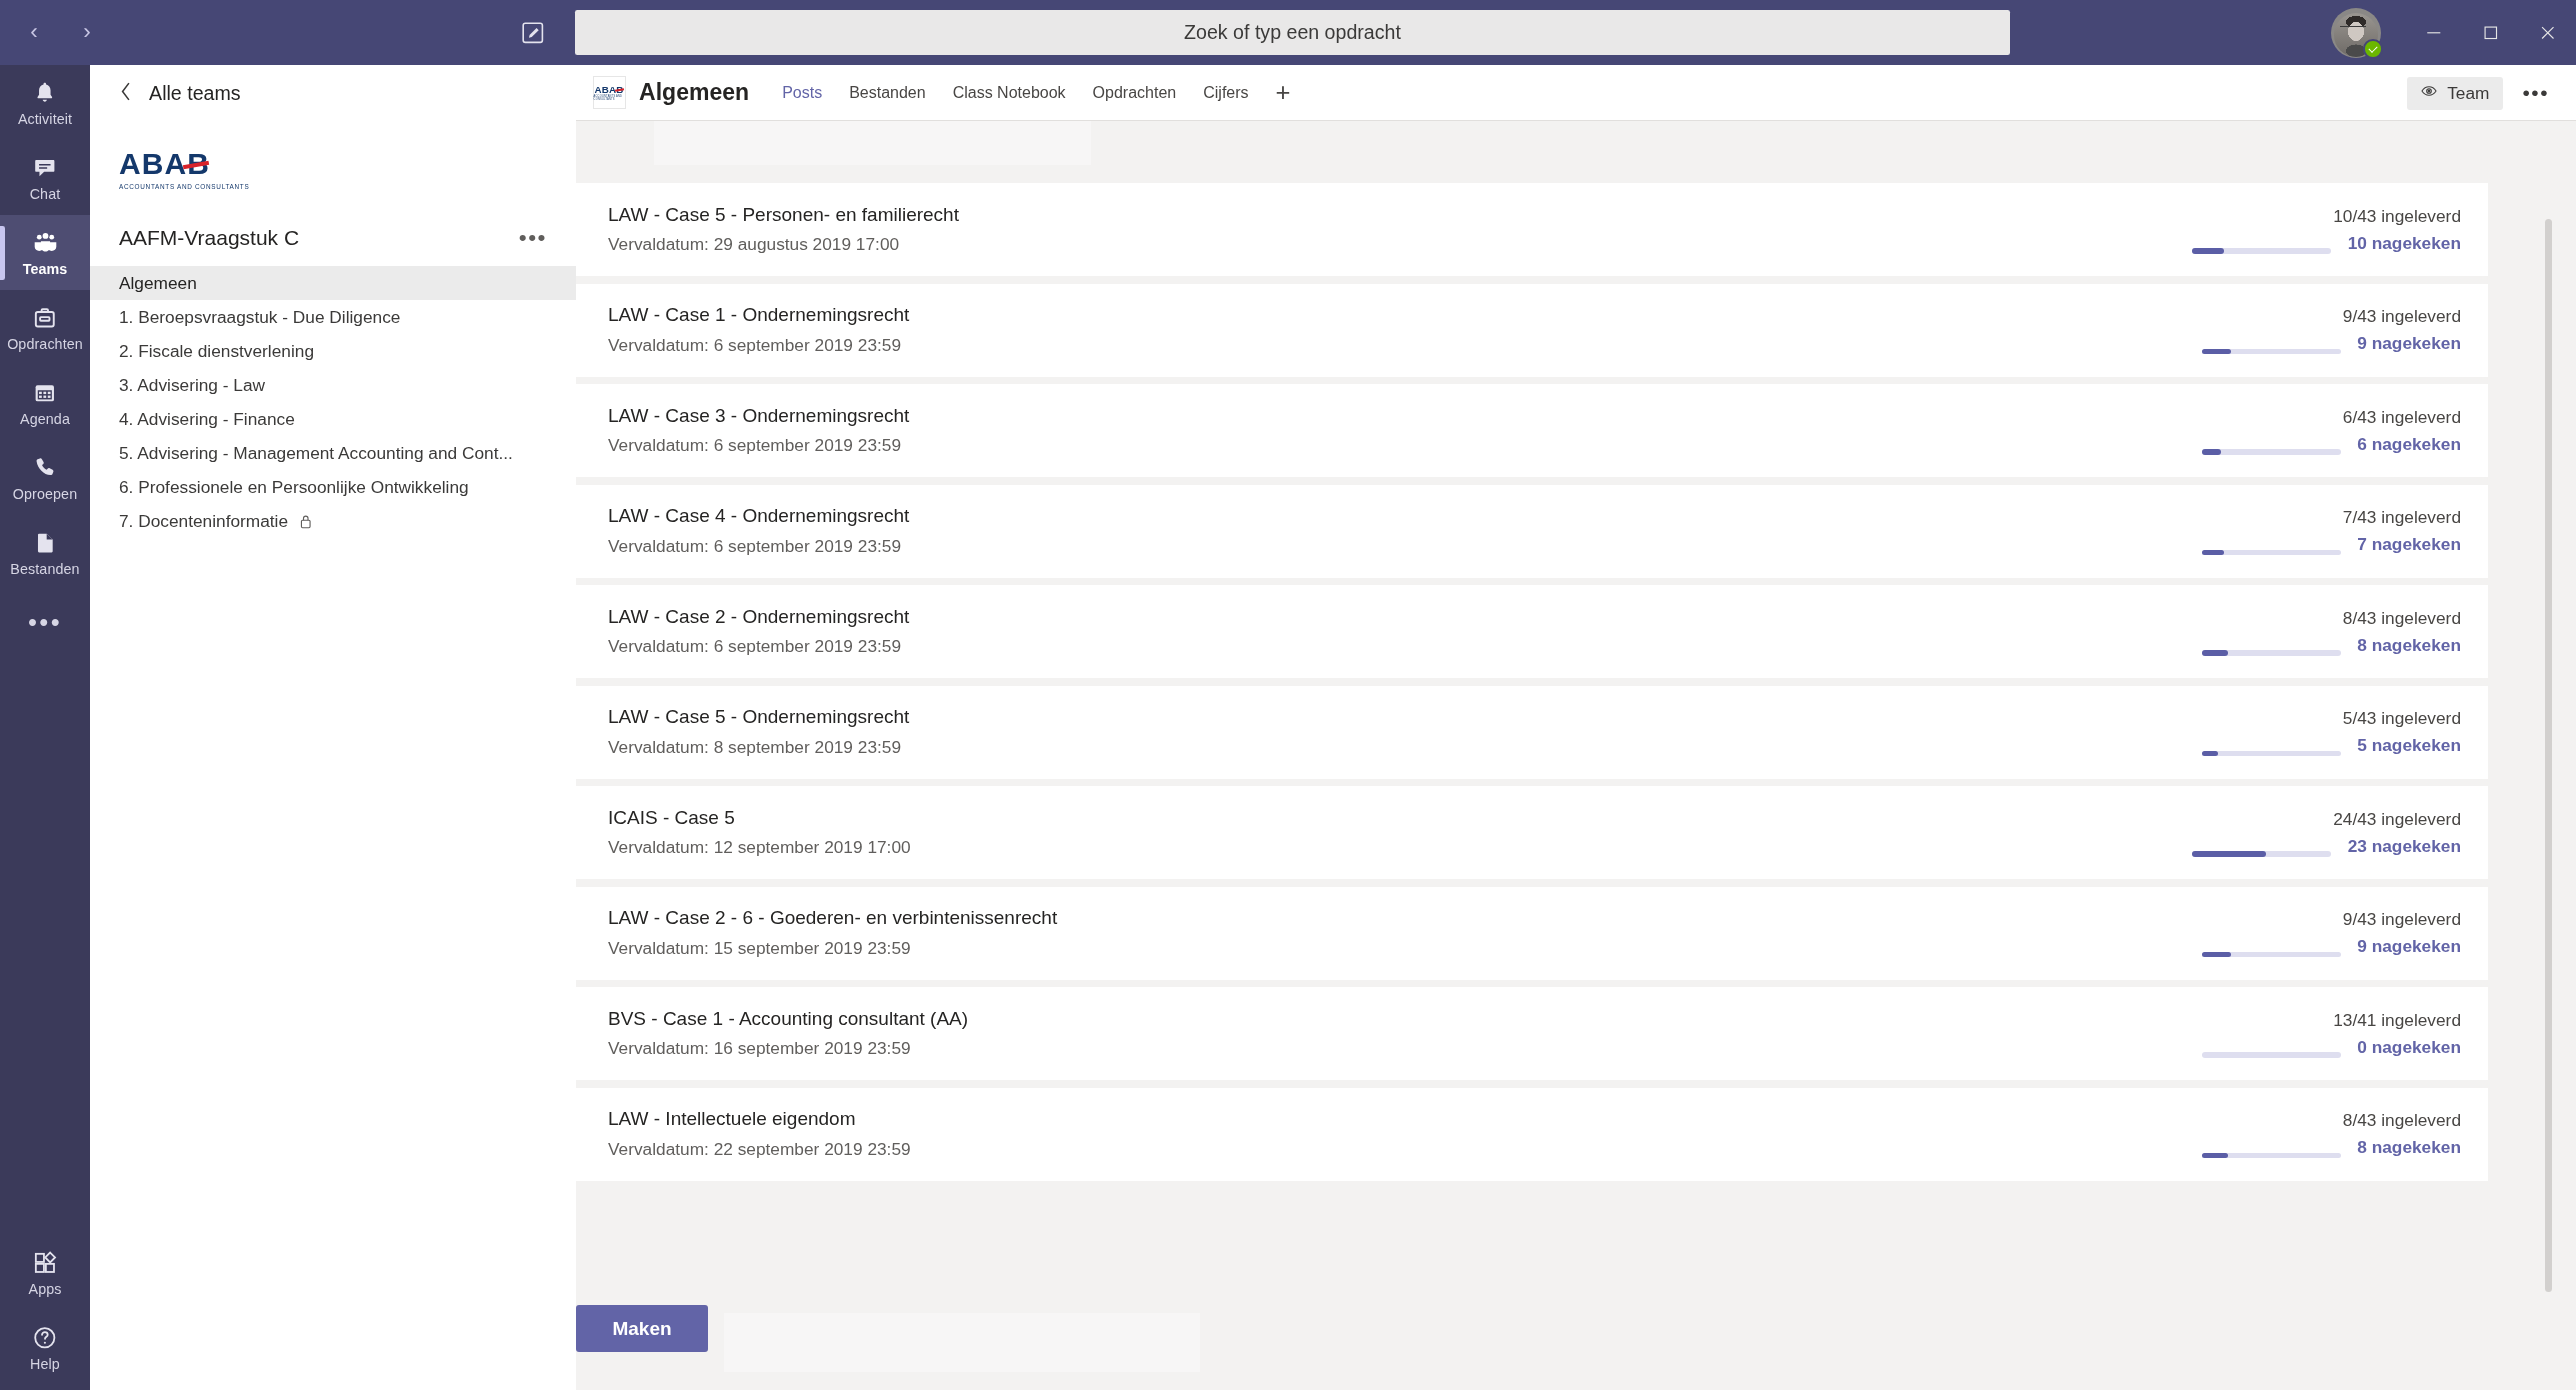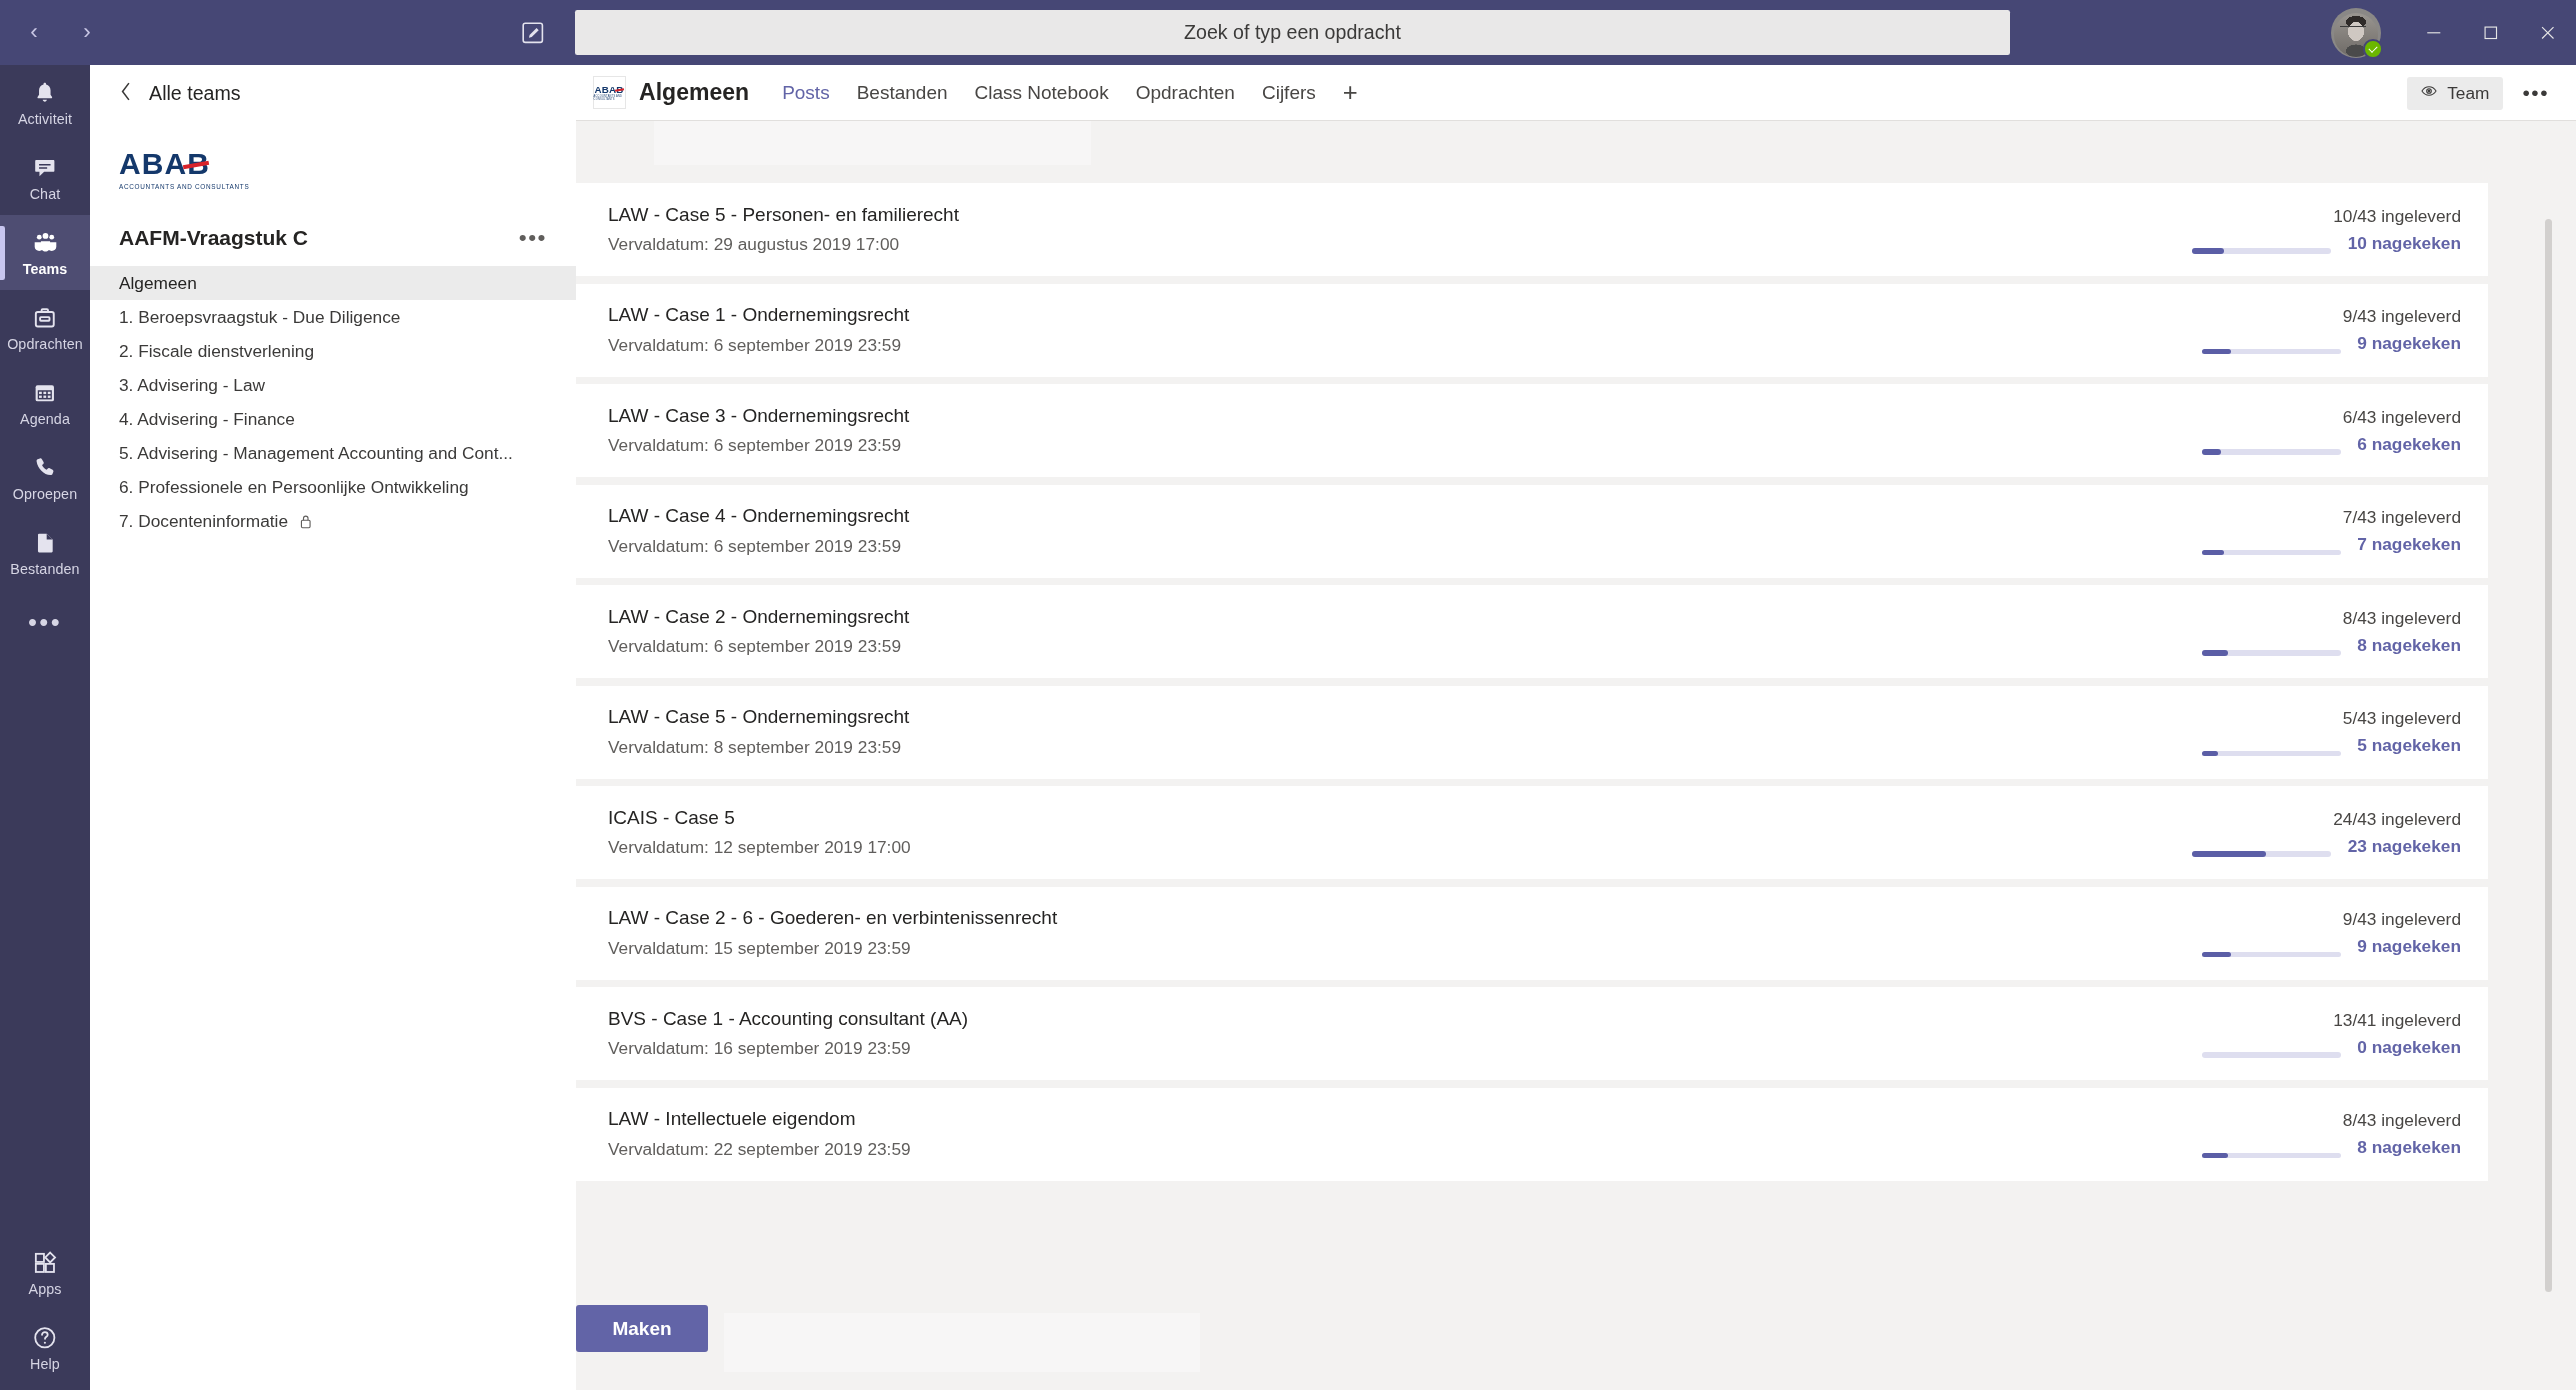--- a/index.html
+++ b/index.html
@@ -143,21 +143,21 @@
     transform: rotate(-10deg);
   }
   .logo-tag {
     font-size: 6.4px; color: #14386b; letter-spacing: 0.7px; margin-top: 3.8px;
   }
   .teamname-row {
     margin: 32px 29px 0 29px;
     display: flex; align-items: center; justify-content: space-between;
   }
   .teamname {
-    font-size: 21px; font-weight: bold; color: #252423;
+    font-size: 21px; font-weight: normal; color: #252423;
   }
   .teamname-more { color: #605e5c; font-size: 22.6px; letter-spacing: 1.5px; cursor: pointer; }
   .chanlist { margin-top: 15px; }
   .chan {
     height: 34px; display: flex; align-items: center;
     padding-left: 29px; gap: 10.5px;
     font-size: 17.3px; color: #3b3a39; cursor: pointer;
   }
   .chan.selected { background: #ebebeb; color: #252423; }
   .lock-icon { display: inline-flex; }
@@ -189,21 +189,21 @@
     width: 9px; height: 1.5px; background: #d8232a; transform: rotate(-10deg);
   }
   .chan-avatar .tag2 { font-size: 2.6px; color:#14386b; letter-spacing:0.2px; }
   .chan-title {
     margin-left: 13.5px; font-size: 23px; font-weight: bold; color: #252423;
   }
   .tabs { display: flex; align-items: center; margin-left: 19.6px; gap: 0; }
   .tab {
     padding: 0 13.5px; height: 54px;
     display: flex; align-items: center;
-    font-size: 19px; color: #484644; cursor: pointer;
+    font-size: 16px; color: #484644; cursor: pointer;
   }
   .tab.active { color: #6264a7; }
   .tab-add {
     padding: 0 13.5px; height: 54px; display: flex; align-items: center;
     font-size: 25.6px; color: #484644; cursor: pointer;
   }
   .tabbar-right {
     position: absolute; right: 13.5px; top: 0; height: 56px;
     display: flex; align-items: center; gap: 6px;
   }

